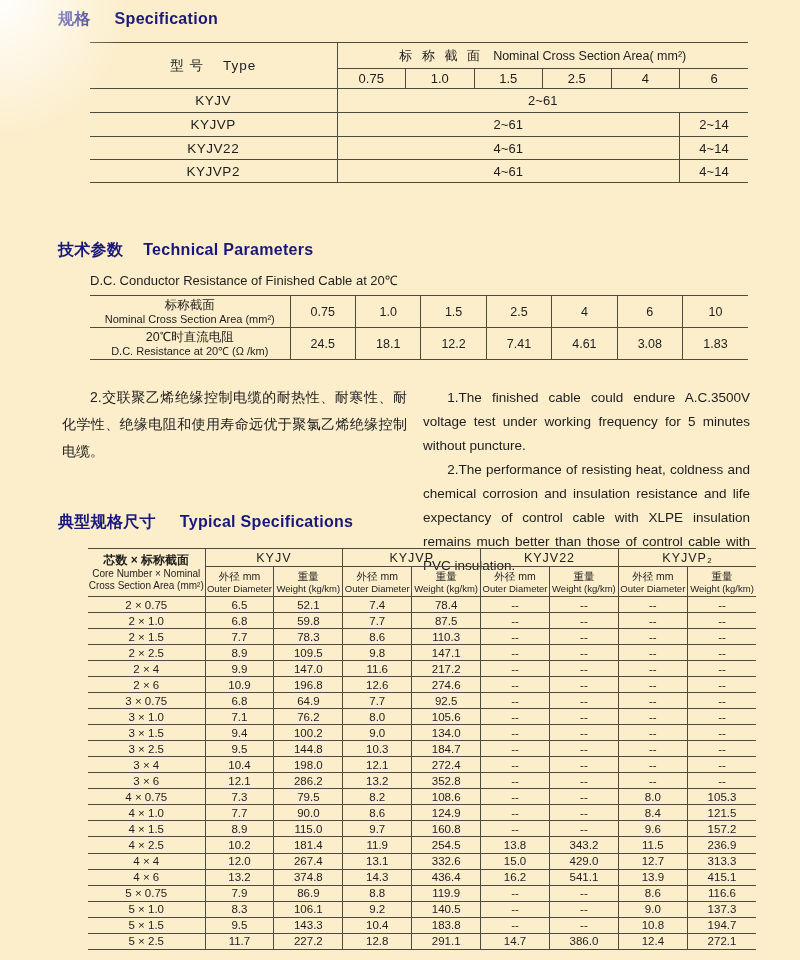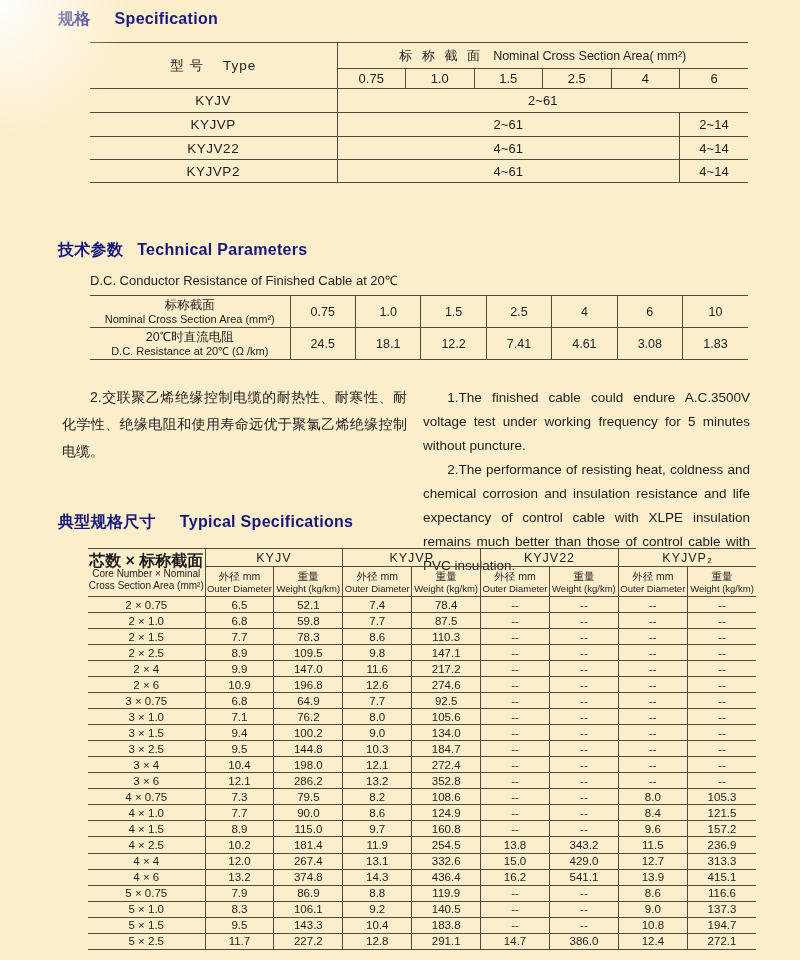--- a/index.html
+++ b/index.html
@@ -59,21 +59,21 @@
   .notes-zh p{margin:0;text-indent:2em;}
   .notes-en{position:absolute;left:423px;top:386px;width:327px;font-size:13.5px;
             line-height:24px;text-align:justify;}
   .notes-en p{margin:0;text-indent:1.8em;}
 
   
   .t3{left:88px;top:548px;width:668px;height:402px;}
   .t3 tr.g{height:18px;}
   .t3 tr.sh{height:30px;}
   .t3 .group{font-size:12.5px;letter-spacing:1px;}
-  .t3 .corner .l1{font-size:16px;font-weight:bold;line-height:15px;}
+  .t3 .corner .l1{font-size:12px;font-weight:bold;line-height:15px;}
   .t3 .corner .l2{font-size:10px;line-height:12px;}
   .t3 .subzh{font-size:10.5px;line-height:13px;}
   .t3 .suben{font-size:9.5px;line-height:11px;}
   .t3 td{font-size:11.5px;}
 </style>
 </head>
 <body>
 
 <div class="page">
 
@@ -125,21 +125,21 @@
       </tr>
       <tr style="height:23px;">
         <td class="br rowtype">KYJVP2</td>
         <td colspan="5">4~61</td>
         <td class="bl">4~14</td>
       </tr>
     </tbody>
   </table>
 
   <div class="sec-title" style="top:240px;">
-    <span>技术参数</span><span class="en" style="margin-left:14px;">Technical Parameters</span>
+    <span>技术参数</span><span class="en" style="margin-left:20px;">Technical Parameters</span>
   </div>
 
   <div class="subtitle-row">
     <span class="r">D.C. Conductor Resistance of Finished Cable at 20℃</span>
   </div>
 
   <table class="t2">
     <colgroup>
       <col style="width:200px">
         <col style="width:65.4px">

